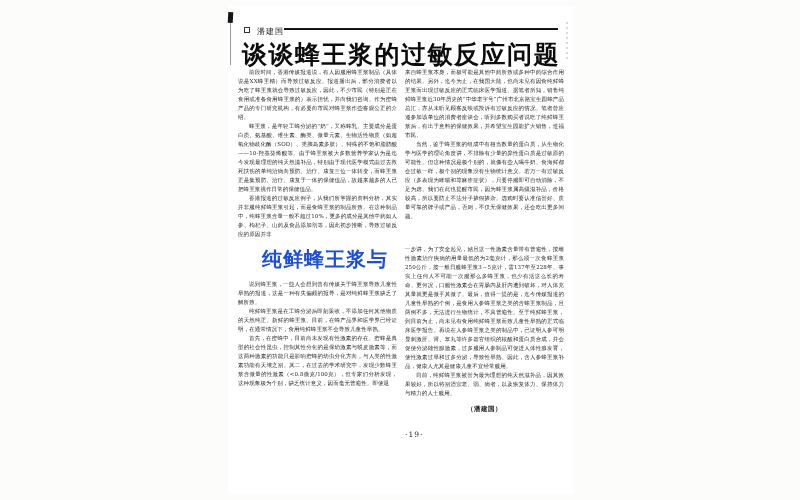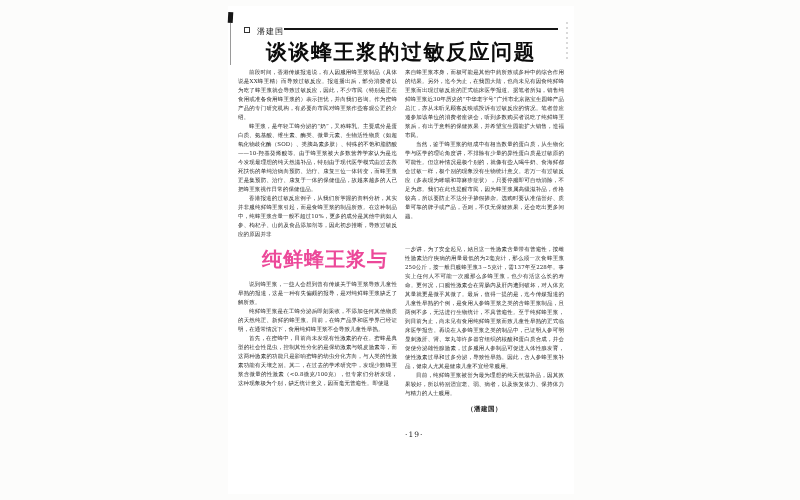--- a/index.html
+++ b/index.html
@@ -18,38 +18,38 @@
     background:repeating-linear-gradient(#c9c9c9 0 2px, transparent 2px 5px); opacity:.7; }
 
   .byline-row { position:absolute; left:16px; top:13px; width:320px; height:12px; }
   .byline-box { display:inline-block; width:6px; height:6px; border:1px solid #333; vertical-align:1px; margin-right:2px; }
   .byline-text { font-size:8px; letter-spacing:1px; color:#1d1d1d; }
   .header-rule { position:absolute; left:56px; top:22px; width:274px; height:2px; background:#151515; }
 
   .title {
     position:absolute; left:0; top:32px; width:100%;
     text-align:center; font-family:"Liberation Sans","DejaVu Sans",sans-serif;
-    font-weight:bold; font-size:21px; letter-spacing:1.5px; color:#0c0c0c;
+    font-weight:bold; font-size:25px; letter-spacing:1.5px; color:#0c0c0c;
   }
 
   .columns {
     position:absolute; left:10px; top:62px; width:326px; height:420px;
     display:flex; gap:8px;
   }
   .col { width:159px; }
 
   .col p {
     font-size:5.5px; line-height:9px; letter-spacing:.1px;
     text-align:justify; color:#2b2b2b;
   }
   .col p.indent { text-indent:2em; }
 
   .section-title {
     font-family:"Liberation Sans","DejaVu Sans",sans-serif;
-    font-weight:bold; color:#ec4899;
+    font-weight:bold; color:#1d4ed8;
     font-size:20px; line-height:26px;
     margin:7px 0 8px 0; letter-spacing:1px;
   }
   .section-title .l1 { display:block; padding-left:24px; }
   .section-title .l2 { display:block; margin-left:-4px; }
 
   .col-gap { height:24px; }
 
   .signature { text-align:center; font-size:6.5px; font-weight:bold; margin-top:7px; letter-spacing:.5px; color:#1c1c1c; }
   .page-number { text-align:left; font-size:7.5px; margin-top:16px; letter-spacing:1px; color:#1c1c1c; }

